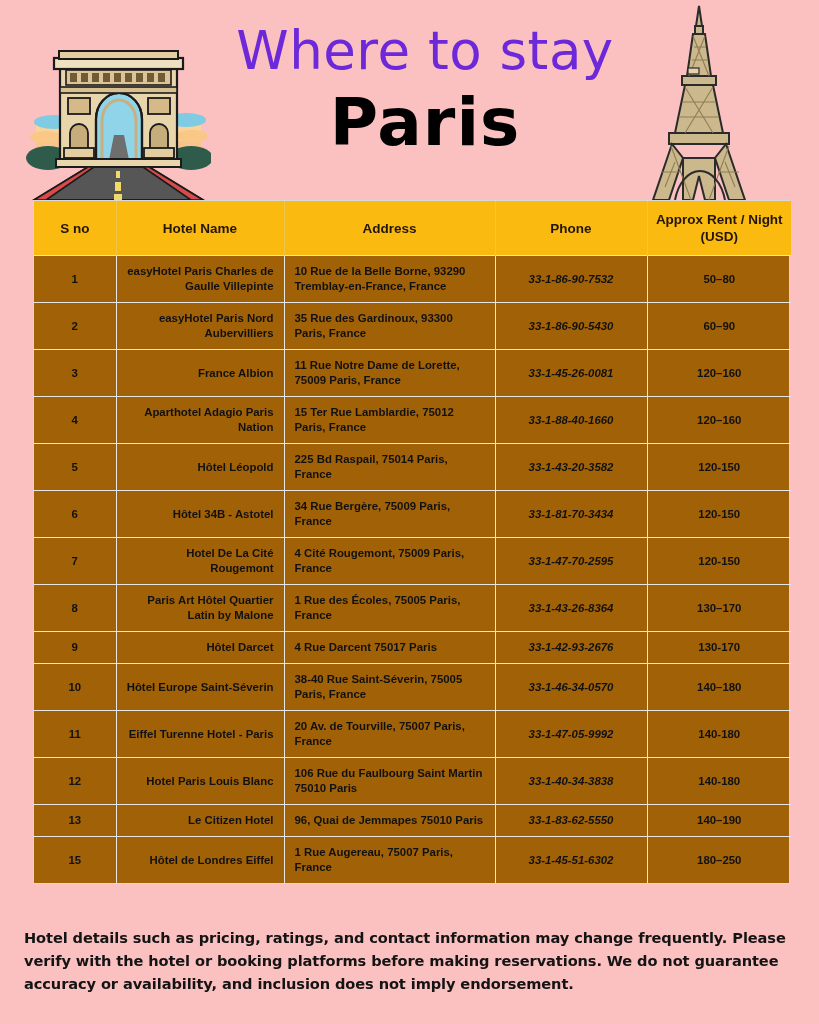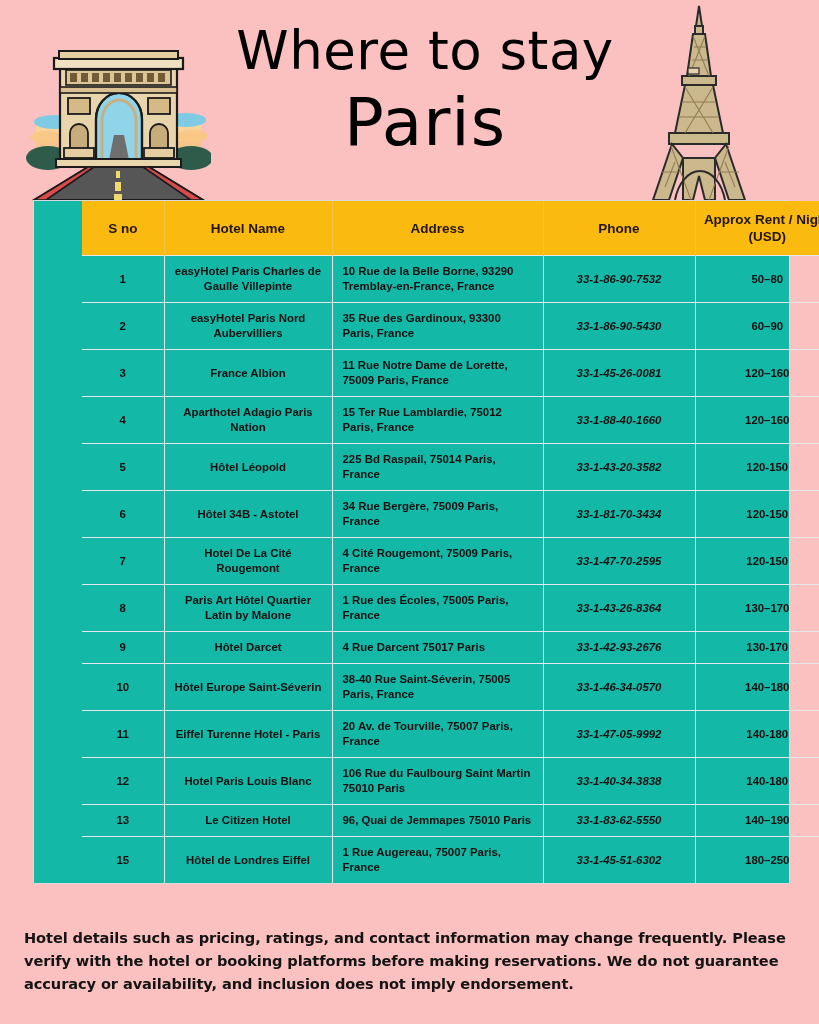--- a/index.html
+++ b/index.html
@@ -39,44 +39,43 @@
     position: absolute;
     left: 210px;
     top: 20px;
     width: 430px;
     text-align: center;
   }
   #title-line1 {
     font-family: "DejaVu Sans", sans-serif;
     font-size: 53px;
     line-height: 62px;
-    color: #000000;
+    color: #6d28d9;
     letter-spacing: 0.5px;
     font-weight: 400;
     white-space: nowrap;
   }
   #title-line2 {
     font-family: "DejaVu Sans", sans-serif;
     font-size: 66px;
     line-height: 74px;
     color: #000;
-    font-weight: 400;
+    font-weight: 700;
     letter-spacing: 1px;
     margin-top: 4px;
   }
 
   
   #table-wrap {
     position: absolute;
     left: 33px;
     top: 200px;
     width: 757px;
-    background: #14b8a6;
+    background: #a16207;
     border: 1px solid #d9d9d9;
-    padding-left: 48px;
   }
   table.hotels {
     width: 100%;
     border-collapse: collapse;
     table-layout: fixed;
   }
   table.hotels col.c-sno   { width: 82px; }
   table.hotels col.c-name  { width: 168px; }
   table.hotels col.c-addr  { width: 211px; }
   table.hotels col.c-phone { width: 152px; }
@@ -102,21 +101,21 @@
     color: #111111;
     border-top: 1px solid #e6e6e6;
     border-right: 1px solid #e6e6e6;
     padding: 8px 10px;
     line-height: 15px;
     vertical-align: middle;
   }
   table.hotels tbody td:last-child { border-right: none; }
 
   td.sno   { text-align: center; font-size: 12px; }
-  td.name  { text-align: center; }
+  td.name  { text-align: right; }
   td.addr  { text-align: left; }
   td.phone { text-align: center; font-style: italic; }
   td.rent  { text-align: center; }
 
   
   #footer {
     position: absolute;
     left: 0;
     bottom: 0;
     width: 819px;

